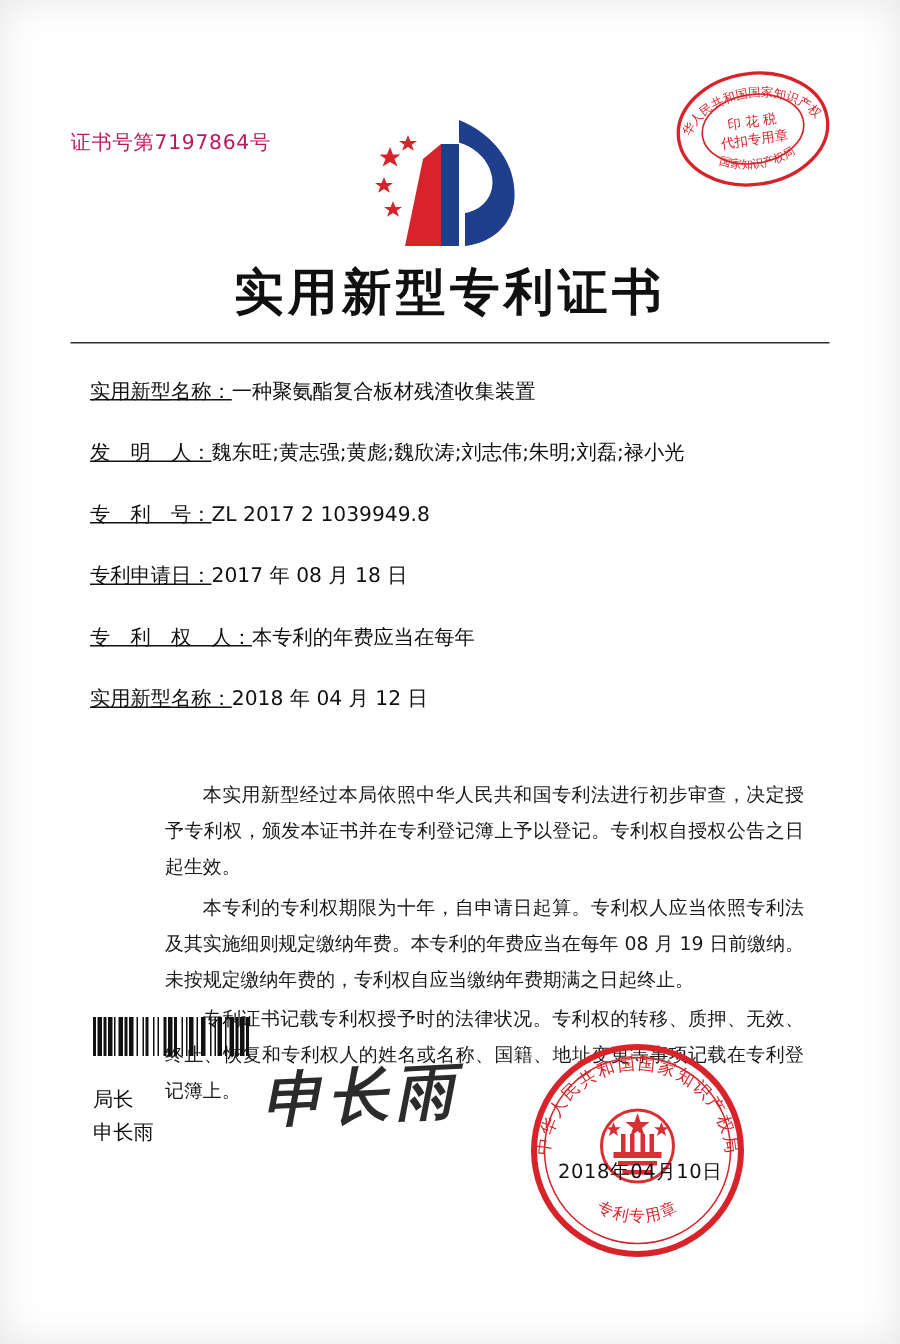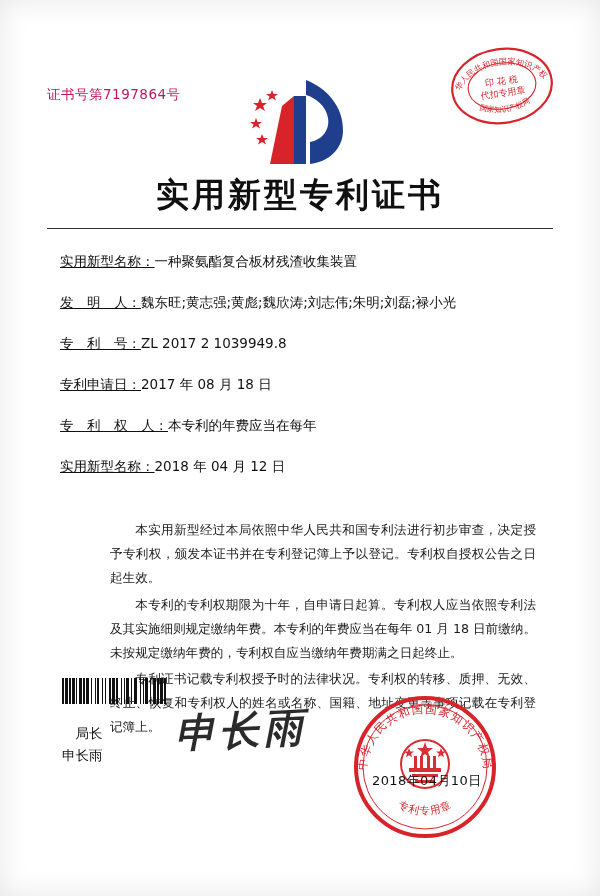--- a/index.html
+++ b/index.html
@@ -141,21 +141,20 @@
   }
 
   
   .sig-label {
     position: absolute;
     left: 62px;
     top: 722px;
     font-size: 13.5px;
     color: #111;
     line-height: 1.65;
-    text-align: right;
   }
   .sig-script {
     position: absolute;
     left: 175px;
     top: 703px;
     font-family: "DejaVu Serif", "Liberation Serif", serif;
     font-size: 40px;
     font-weight: bold;
     font-style: italic;
     color: #1a1a1a;
@@ -261,21 +260,21 @@
       <span class="val">本专利的年费应当在每年</span>
     </div>
     <div class="field">
       <span class="lbl">实用新型名称：</span>
       <span class="val">2018 年 04 月 12 日</span>
     </div>
   </div>
 
   <div class="body-text">
     <p>本实用新型经过本局依照中华人民共和国专利法进行初步审查，决定授予专利权，颁发本证书并在专利登记簿上予以登记。专利权自授权公告之日起生效。</p>
-    <p>本专利的专利权期限为十年，自申请日起算。专利权人应当依照专利法及其实施细则规定缴纳年费。本专利的年费应当在每年 01 月 18 日前缴纳。未按规定缴纳年费的，专利权自应当缴纳年费期满之日起终止。</p>
+    <p>本专利的专利权期限为十年，自申请日起算。专利权人应当依照专利法及其实施细则规定缴纳年费。本专利的年费应当在每年 08 月 19 日前缴纳。未按规定缴纳年费的，专利权自应当缴纳年费期满之日起终止。</p>
     <p>专利证书记载专利权授予时的法律状况。专利权的转移、质押、无效、终止、恢复和专利权人的姓名或名称、国籍、地址变更等事项记载在专利登记簿上。</p>
   </div>
 
   <div class="barcode" id="barcode">
       <i style="width: 2px; background: rgb(17, 17, 17);"></i>
       <i style="width: 1px; background: transparent;"></i>
       <i style="width: 3px; background: rgb(17, 17, 17);"></i>
       <i style="width: 1px; background: transparent;"></i>
       <i style="width: 2px; background: rgb(17, 17, 17);"></i>
       <i style="width: 1px; background: transparent;"></i>

